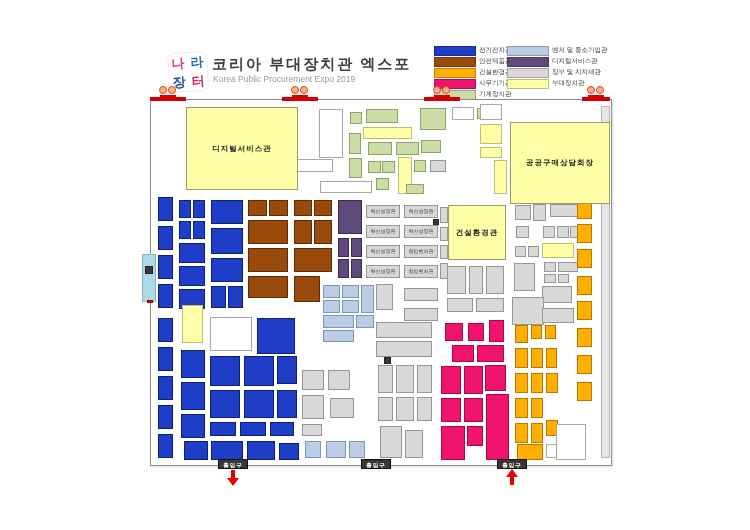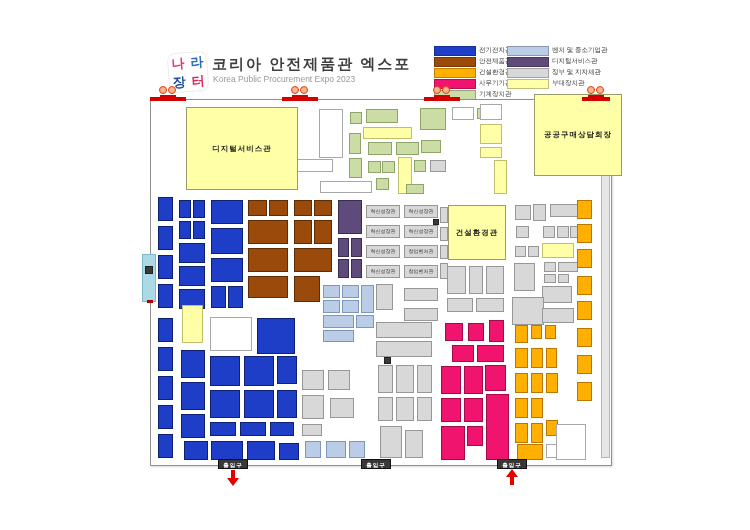--- a/index.html
+++ b/index.html
@@ -43,22 +43,22 @@
 </style>
 </head>
 <body>
 
 <div class="abs logo" id="logo">
     <span style="color: rgb(232, 51, 109);">나</span>
     <span style="color: rgb(43, 108, 184);">라</span>
     <span style="color: rgb(31, 79, 168);">장</span>
     <span style="color: rgb(217, 43, 90);">터</span>
   </div>
-<div class="abs title">코리아 안전제품관 엑스포</div>
-<div class="abs subtitle">Korea Public Procurement Expo 2023</div>
+<div class="abs title">코리아 부대장치관 엑스포</div>
+<div class="abs subtitle">Korea Public Procurement Expo 2019</div>
 
 <div id="legend">
     <div class="lg-row" style="left: 434px; top: 45px;">
       <div class="lg-sw" style="background: rgb(30, 62, 200);"></div>
       <div class="lg-tx">전기전자관</div>
     </div>
     <div class="lg-row" style="left: 434px; top: 56px;">
       <div class="lg-sw" style="background: rgb(154, 74, 10);"></div>
       <div class="lg-tx">안전제품관</div>
     </div>
@@ -295,21 +295,21 @@
     <div class="booth" style="position: absolute; left: 330px; top: 398px; width: 24px; height: 20px; background: rgb(216, 216, 216); border-color: rgb(151, 151, 151);"></div>
     <div class="booth" style="position: absolute; left: 302px; top: 424px; width: 20px; height: 12px; background: rgb(216, 216, 216); border-color: rgb(151, 151, 151);"></div>
     <div class="booth" style="position: absolute; left: 556px; top: 424px; width: 30px; height: 36px; background: rgb(255, 255, 255); border-color: rgb(168, 168, 168);"></div>
     <div class="booth" style="position: absolute; left: 601px; top: 106px; width: 9px; height: 352px; background: rgb(230, 230, 230); border-color: rgb(181, 181, 181);"></div>
     <div class="booth" style="position: absolute; left: 142px; top: 254px; width: 14px; height: 48px; background: rgb(172, 217, 230); border-color: rgb(127, 184, 204);"></div>
     <div class="booth" style="position: absolute; left: 145px; top: 266px; width: 8px; height: 8px; background: rgb(58, 58, 58); border-color: rgb(34, 34, 34);"></div>
     <div class="booth" style="position: absolute; left: 147px; top: 300px; width: 6px; height: 3px; background: rgb(212, 0, 0); border-color: rgb(160, 0, 0);"></div>
     <div class="room" style="position: absolute; left: 186px; top: 107px; width: 112px; height: 83px; background: rgb(255, 255, 168);">
       <span>디지털서비스관</span>
     </div>
-    <div class="room" style="position: absolute; left: 510px; top: 94px; width: 88px; height: 82px; background: rgb(255, 255, 168); margin-left: 24px;">
+    <div class="room" style="position: absolute; left: 510px; top: 122px; width: 100px; height: 82px; background: rgb(255, 255, 168);">
       <span>공공구매상담회장</span>
     </div>
     <div class="room" style="position: absolute; left: 448px; top: 205px; width: 58px; height: 55px; background: rgb(255, 255, 168);">
       <span>건설환경관</span>
     </div>
     <div class="gate" style="position: absolute; left: 150px; width: 36px; top: 97px;"></div>
     <div class="face" style="position: absolute; left: 159px; top: 86px; width: 8px; height: 8px;"></div>
     <div class="face" style="position: absolute; left: 168px; top: 86px; width: 8px; height: 8px;"></div>
     <div class="redbar" style="position: absolute; left: 160px; top: 95px; width: 16px; height: 2px;"></div>
     <div class="gate" style="position: absolute; left: 282px; width: 36px; top: 97px;"></div>

